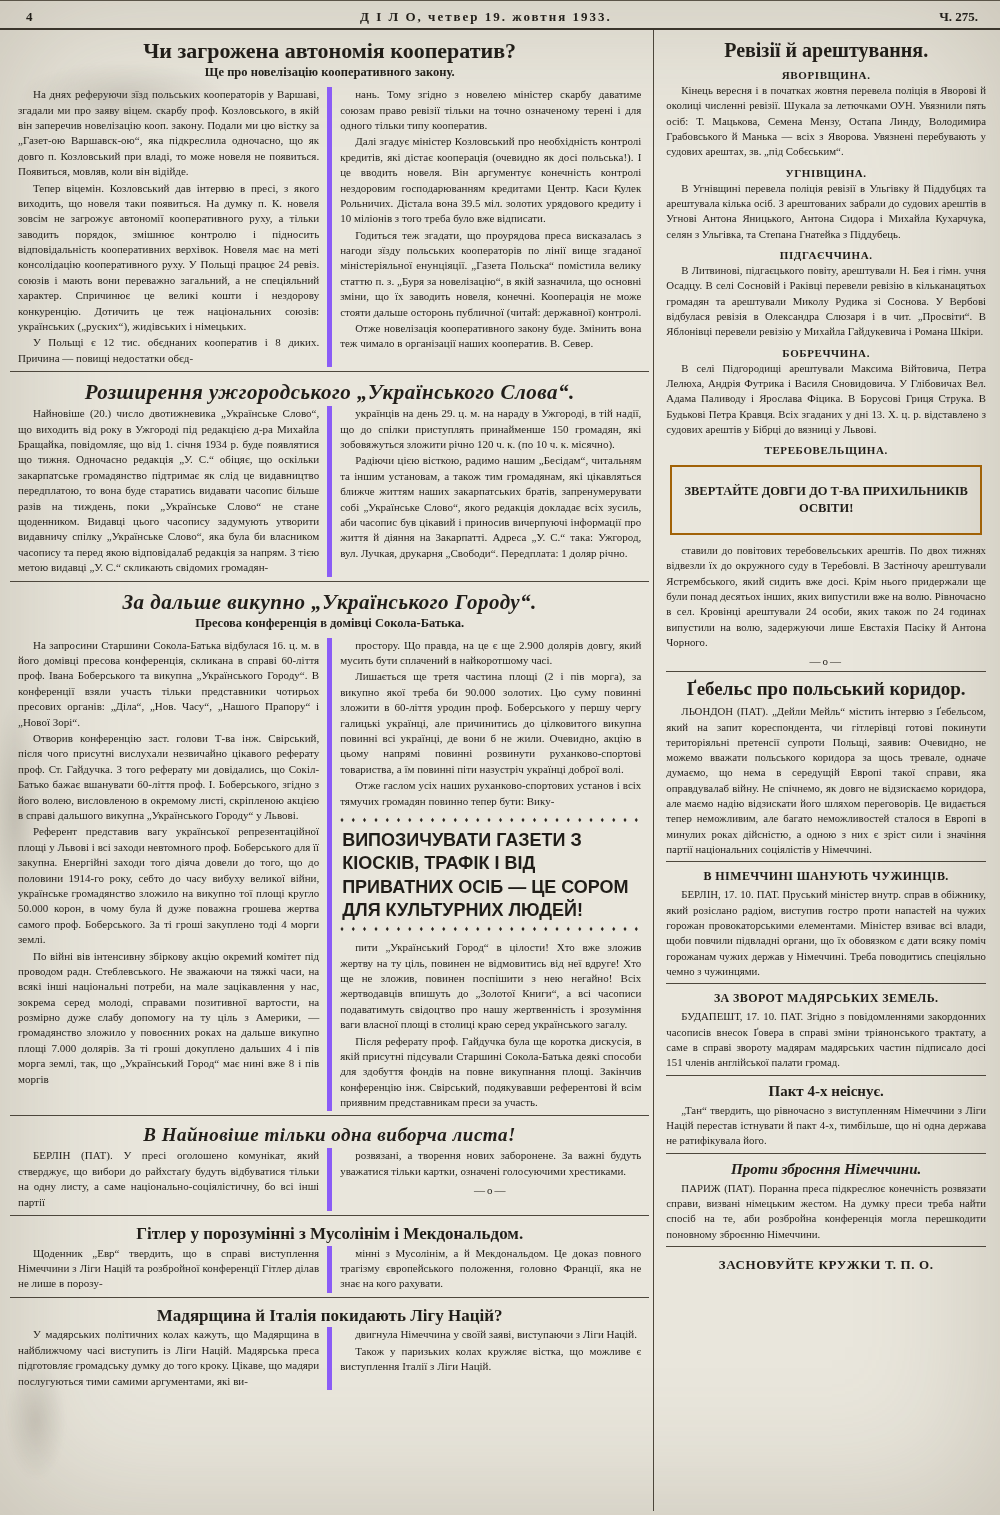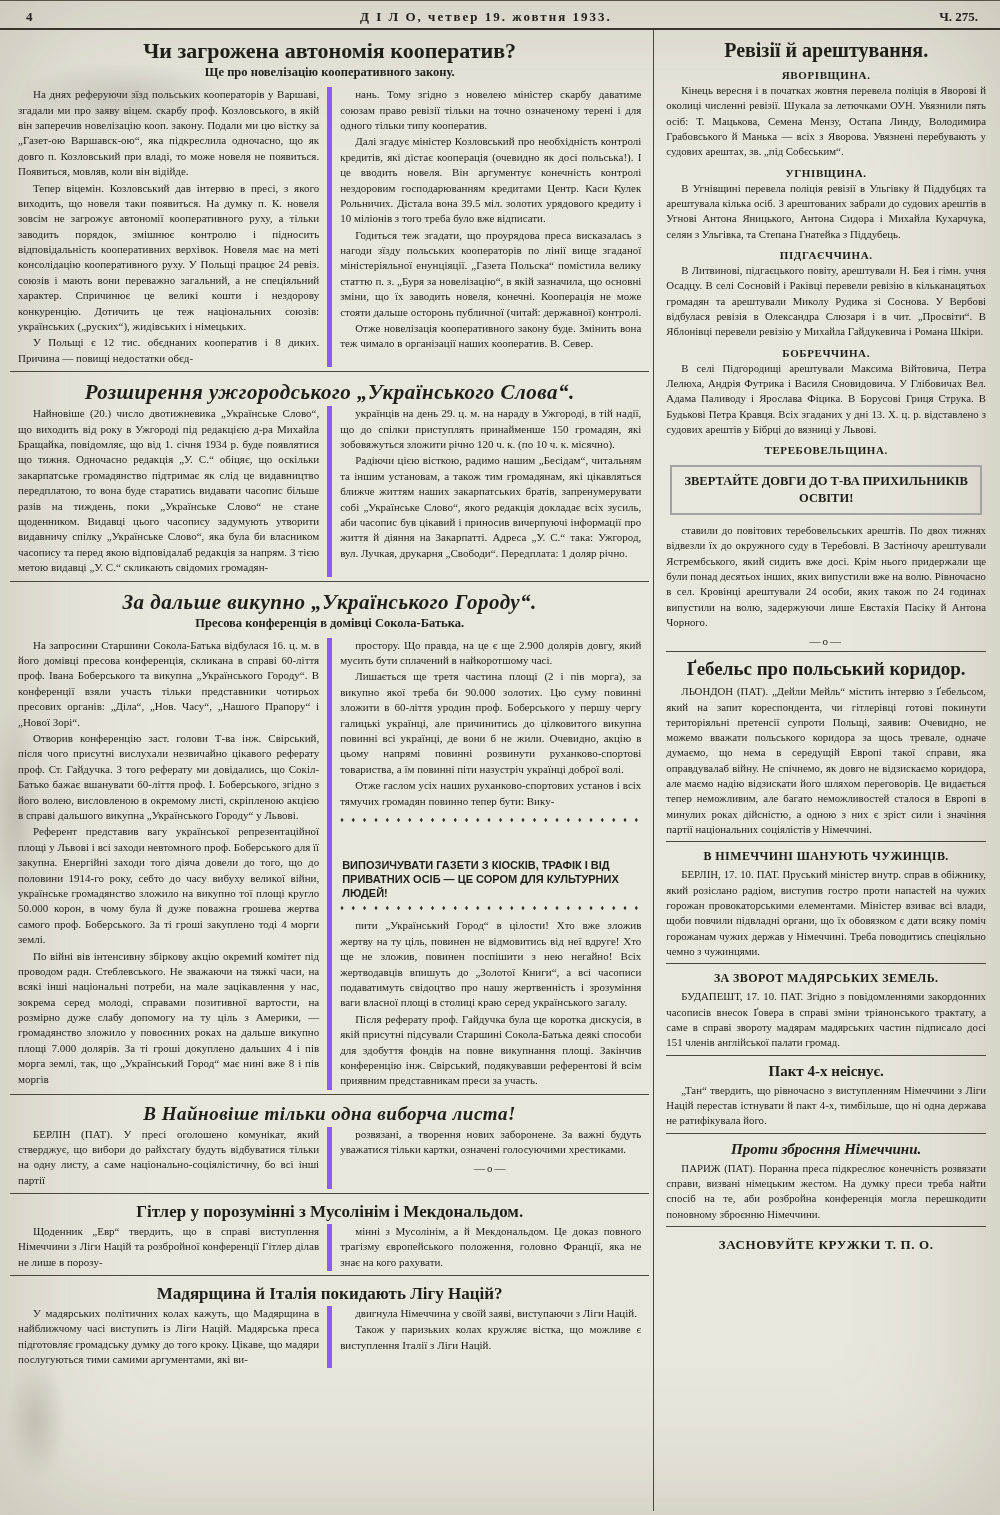--- a/index.html
+++ b/index.html
@@ -38,30 +38,30 @@
   .h1 { text-align:center; font-weight:bold; font-size:22px; margin:9px 6px 2px; line-height:1.1; }
   .h1-sub { text-align:center; font-weight:bold; font-size:12.5px; margin:2px 0 7px; }
   .h-script { font-style:italic; font-size:21px; letter-spacing:.5px; }
   .h-mid { font-size:19px; }
   .h-mid2 { font-size:17px; }
   .rule { border:none; border-top:1px solid #4c463b; margin:4px 0; }
   .osep { text-align:center; font-size:11px; letter-spacing:2px; margin:5px 0 3px; }
 
   .kiosk-box { margin:7px 0 5px; }
   .orn { white-space:nowrap; overflow:hidden; text-align:center; font-size:7px; letter-spacing:3px; color:#2c2820; line-height:1.4; }
-  .kiosk-text { font-weight:bold; font-size:11px; line-height:1.3; text-align:left; text-indent:0; padding:3px 2px; font-family:"Liberation Sans", sans-serif;margin-top:29px; }
+  .kiosk-text { font-weight:bold; font-size:18px; line-height:1.3; text-align:left; text-indent:0; padding:3px 2px; font-family:"Liberation Sans", sans-serif; }
 
   .r-head { text-align:center; font-weight:bold; font-size:20px; margin:9px 0 4px; }
   .r-sub { text-align:center; font-weight:bold; font-size:11px; letter-spacing:.6px; margin:7px 0 2px; }
   .r-head2 { text-align:center; font-weight:bold; font-size:19px; margin:7px 0 4px; line-height:1.1; }
   .r-caps { text-align:center; font-weight:bold; font-size:12px; letter-spacing:.4px; margin:7px 0 3px; }
   .r-head3 { text-align:center; font-weight:bold; font-size:15px; margin:7px 0 3px; }
   .italic { font-style:italic; }
 
-  .debt-box { border:2px solid #a3a3a3; margin:9px 4px 8px; padding:6px 10px;
+  .debt-box { border:2px solid #a16207; margin:9px 4px 8px; padding:16px 10px;
     font-weight:bold; font-size:12.5px; text-align:center; line-height:1.35; }
   .footer-call { text-align:center; font-weight:bold; font-size:13px; letter-spacing:.6px; margin:10px 0 6px; }
 </style>
 </head>
 <body>
 
 <div class="page">
   <div class="smudge s1"></div>
   <div class="smudge s2"></div>
   <div class="smudge s3"></div>

